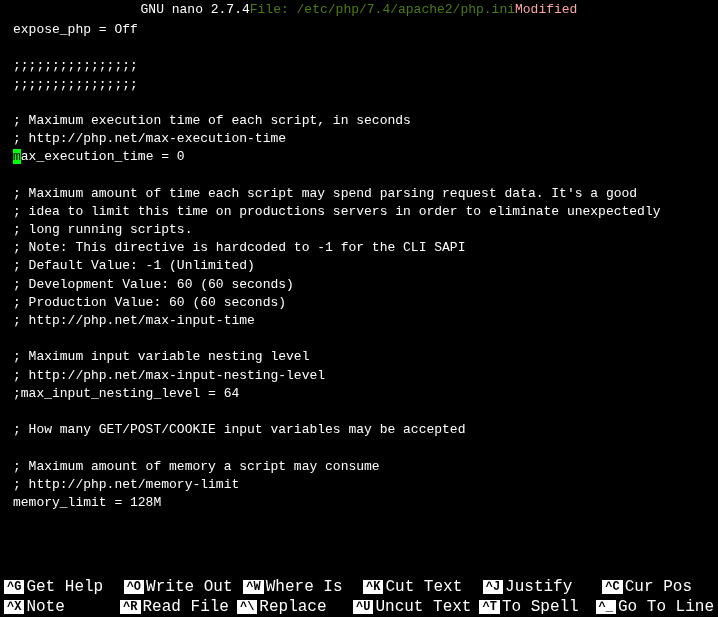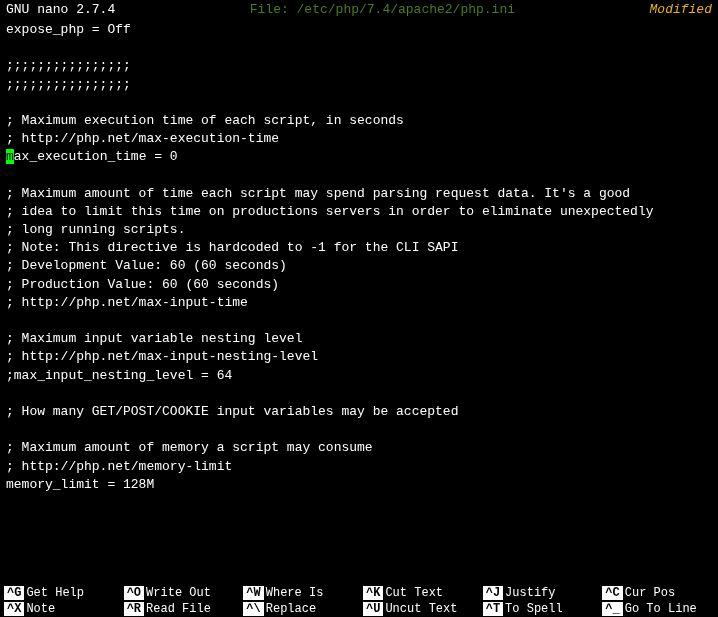--- a/index.html
+++ b/index.html
@@ -15,33 +15,33 @@
     #app {
       width: 718px;
       height: 617px;
       display: flex;
       flex-direction: column;
     }
     #title-bar {
       background: #000;
       color: #fff;
       display: flex;
-      justify-content: space-between;
+      justify-content: center;
       padding: 2px 6px;
       white-space: nowrap;
       flex-shrink: 0;
     }
     #title-bar .title-left { color: #fff; }
     #title-bar .title-center { color: #4d7c0f; }
-    #title-bar .title-right { color: #eab308; font-style: italic; }
+    #title-bar .title-right { color: #fca5a5; }
     #editor {
       flex: 1;
       background: #000;
       color: #fff;
-      padding: 2px 4px;
+      padding: 2px 11px;
       overflow: hidden;
       position: relative;
     }
     .line {
       white-space: pre;
       line-height: 1.4;
       padding-left: 2px;
       min-height: 1.4em;
       color: #fff;
     }
@@ -70,21 +70,21 @@
       background: #fff;
       color: #000;
       padding: 0 3px;
       font-size: 12px;
       font-weight: bold;
       white-space: nowrap;
       flex-shrink: 0;
     }
     .footer-label {
       color: #fff;
-      font-size: 12px;
+      font-size: 16px;
       white-space: nowrap;
     }
   </style>
 </head>
 <body>
 
 <div id="app">
   <div id="title-bar">
     <span class="title-left">GNU nano 2.7.4</span>
     <span class="title-center">File: /etc/php/7.4/apache2/php.ini</span>
@@ -99,20 +99,21 @@
       <div class="line">;;;;;;;;;;;;;;;;</div>
       <div class="line"> </div>
       <div class="line">; Maximum execution time of each script, in seconds</div>
       <div class="line">; http://php.net/max-execution-time</div>
       <div class="line"><span class="cursor-char">m</span>ax_execution_time = 0</div>
       <div class="line"> </div>
       <div class="line">; Maximum amount of time each script may spend parsing request data. It's a good</div>
       <div class="line">; idea to limit this time on productions servers in order to eliminate unexpectedly</div>
       <div class="line">; long running scripts.</div>
       <div class="line">; Note: This directive is hardcoded to -1 for the CLI SAPI</div>
+      <div class="line">; Default Value: -1 (Unlimited)</div>
       <div class="line">; Development Value: 60 (60 seconds)</div>
       <div class="line">; Production Value: 60 (60 seconds)</div>
       <div class="line">; http://php.net/max-input-time</div>
       <div class="line"> </div>
       <div class="line">; Maximum input variable nesting level</div>
       <div class="line">; http://php.net/max-input-nesting-level</div>
       <div class="line">;max_input_nesting_level = 64</div>
       <div class="line"> </div>
       <div class="line">; How many GET/POST/COOKIE input variables may be accepted</div>
       <div class="line"> </div>

